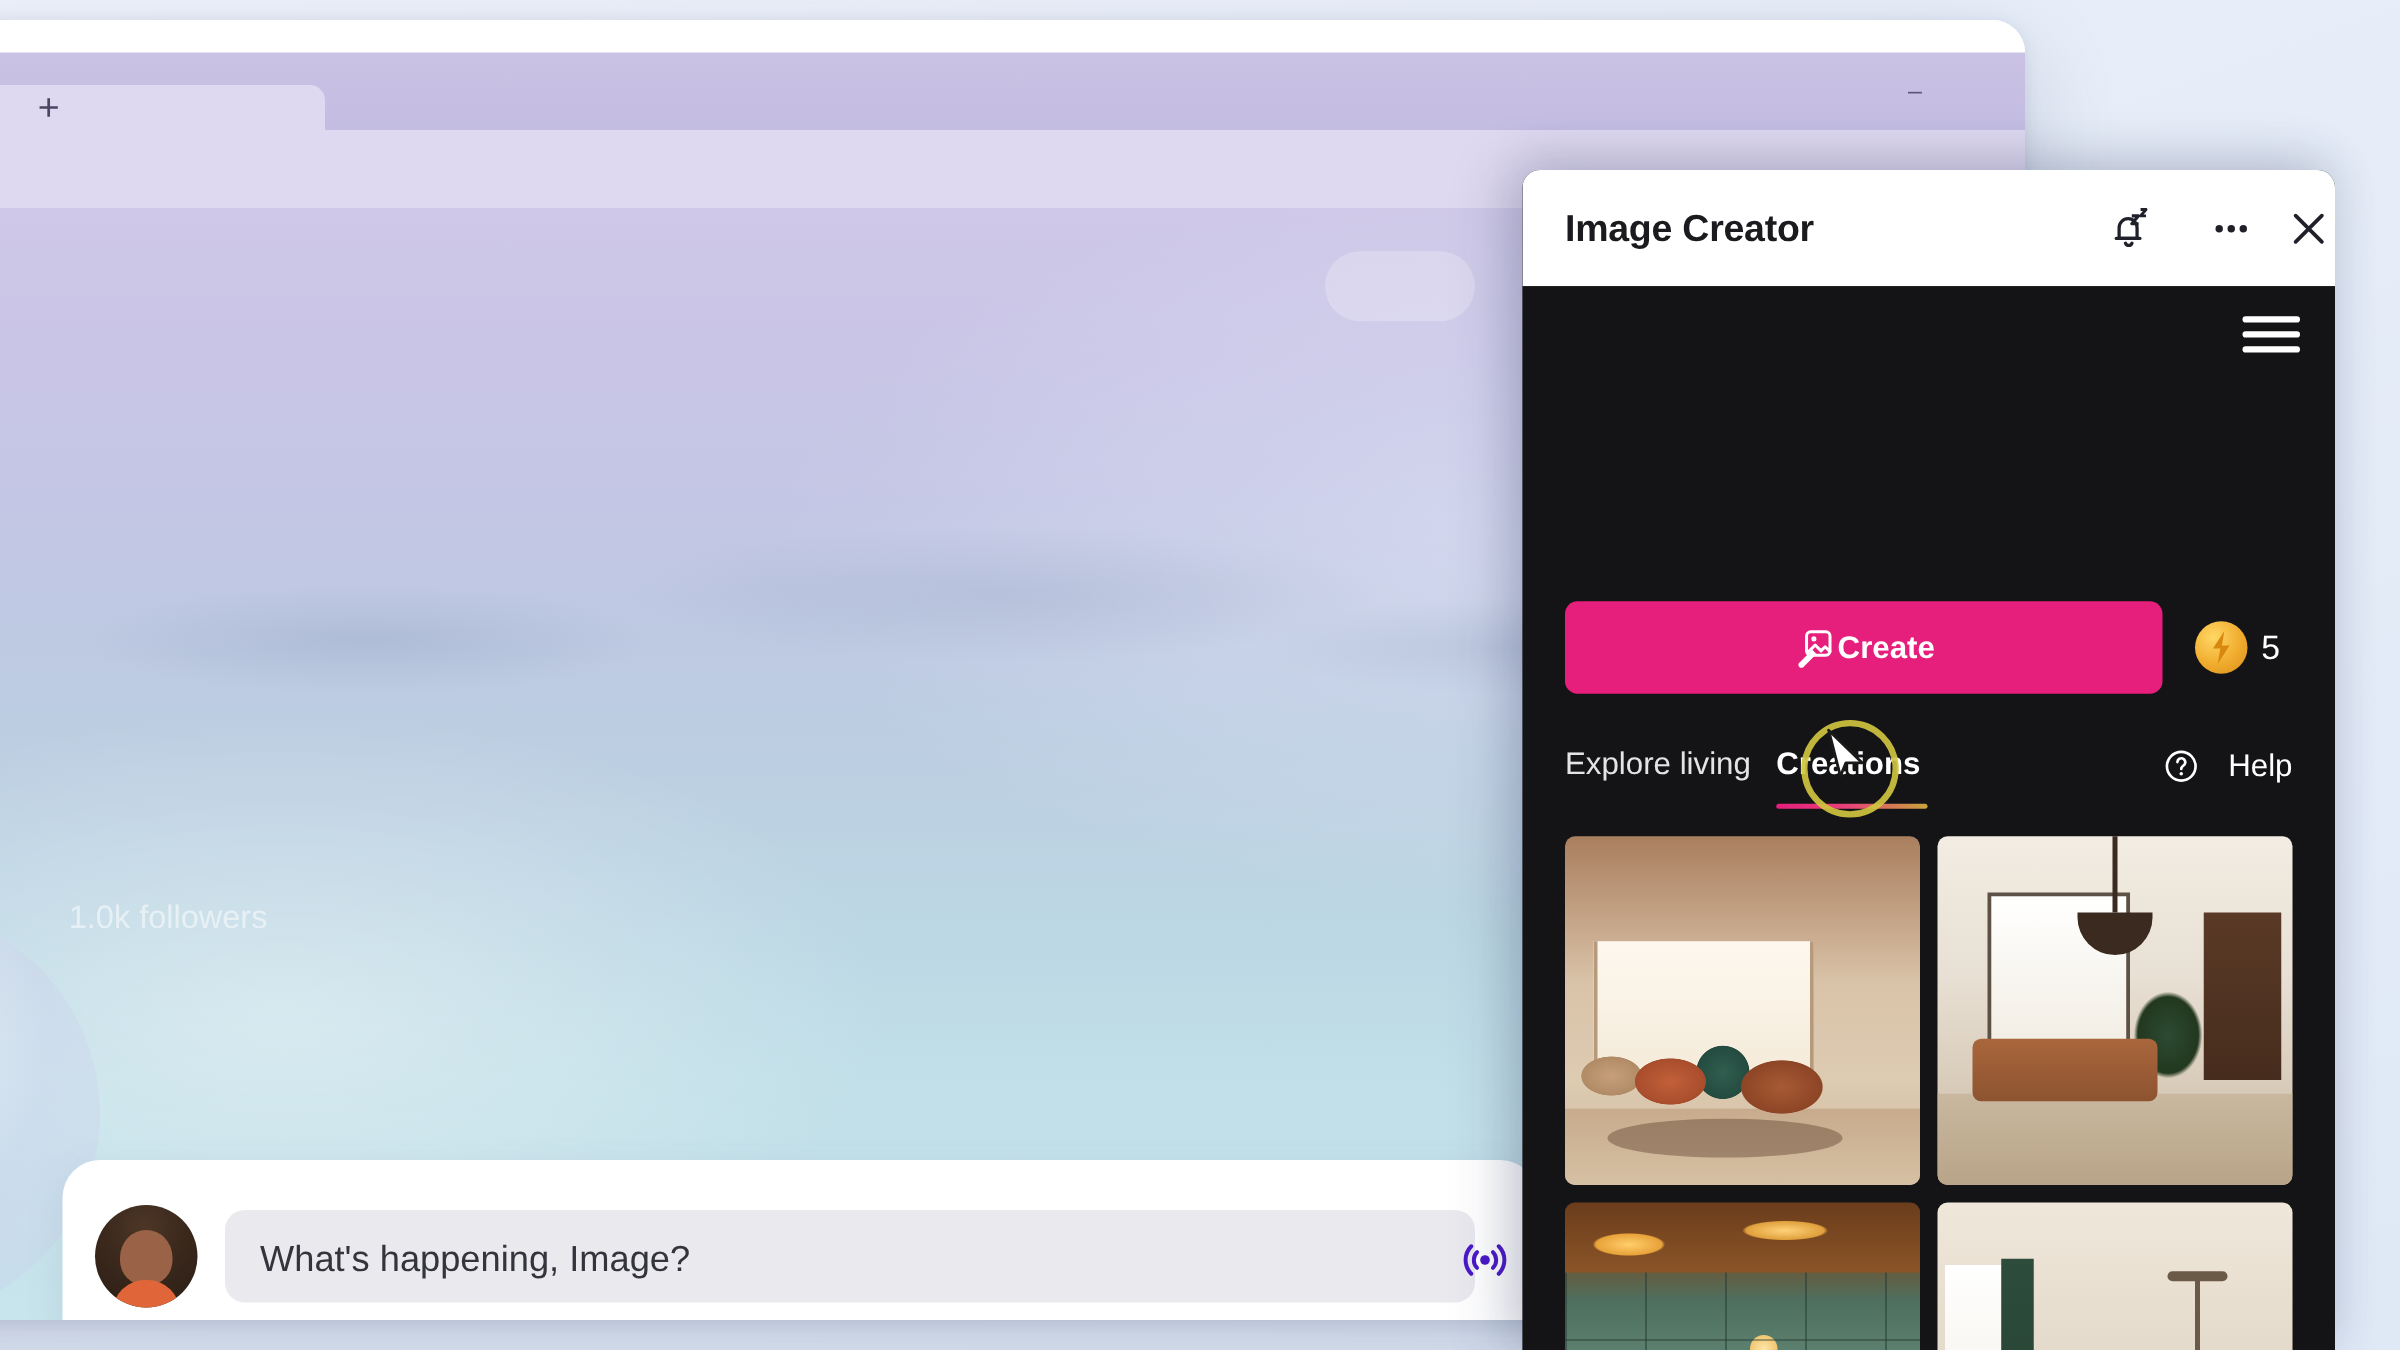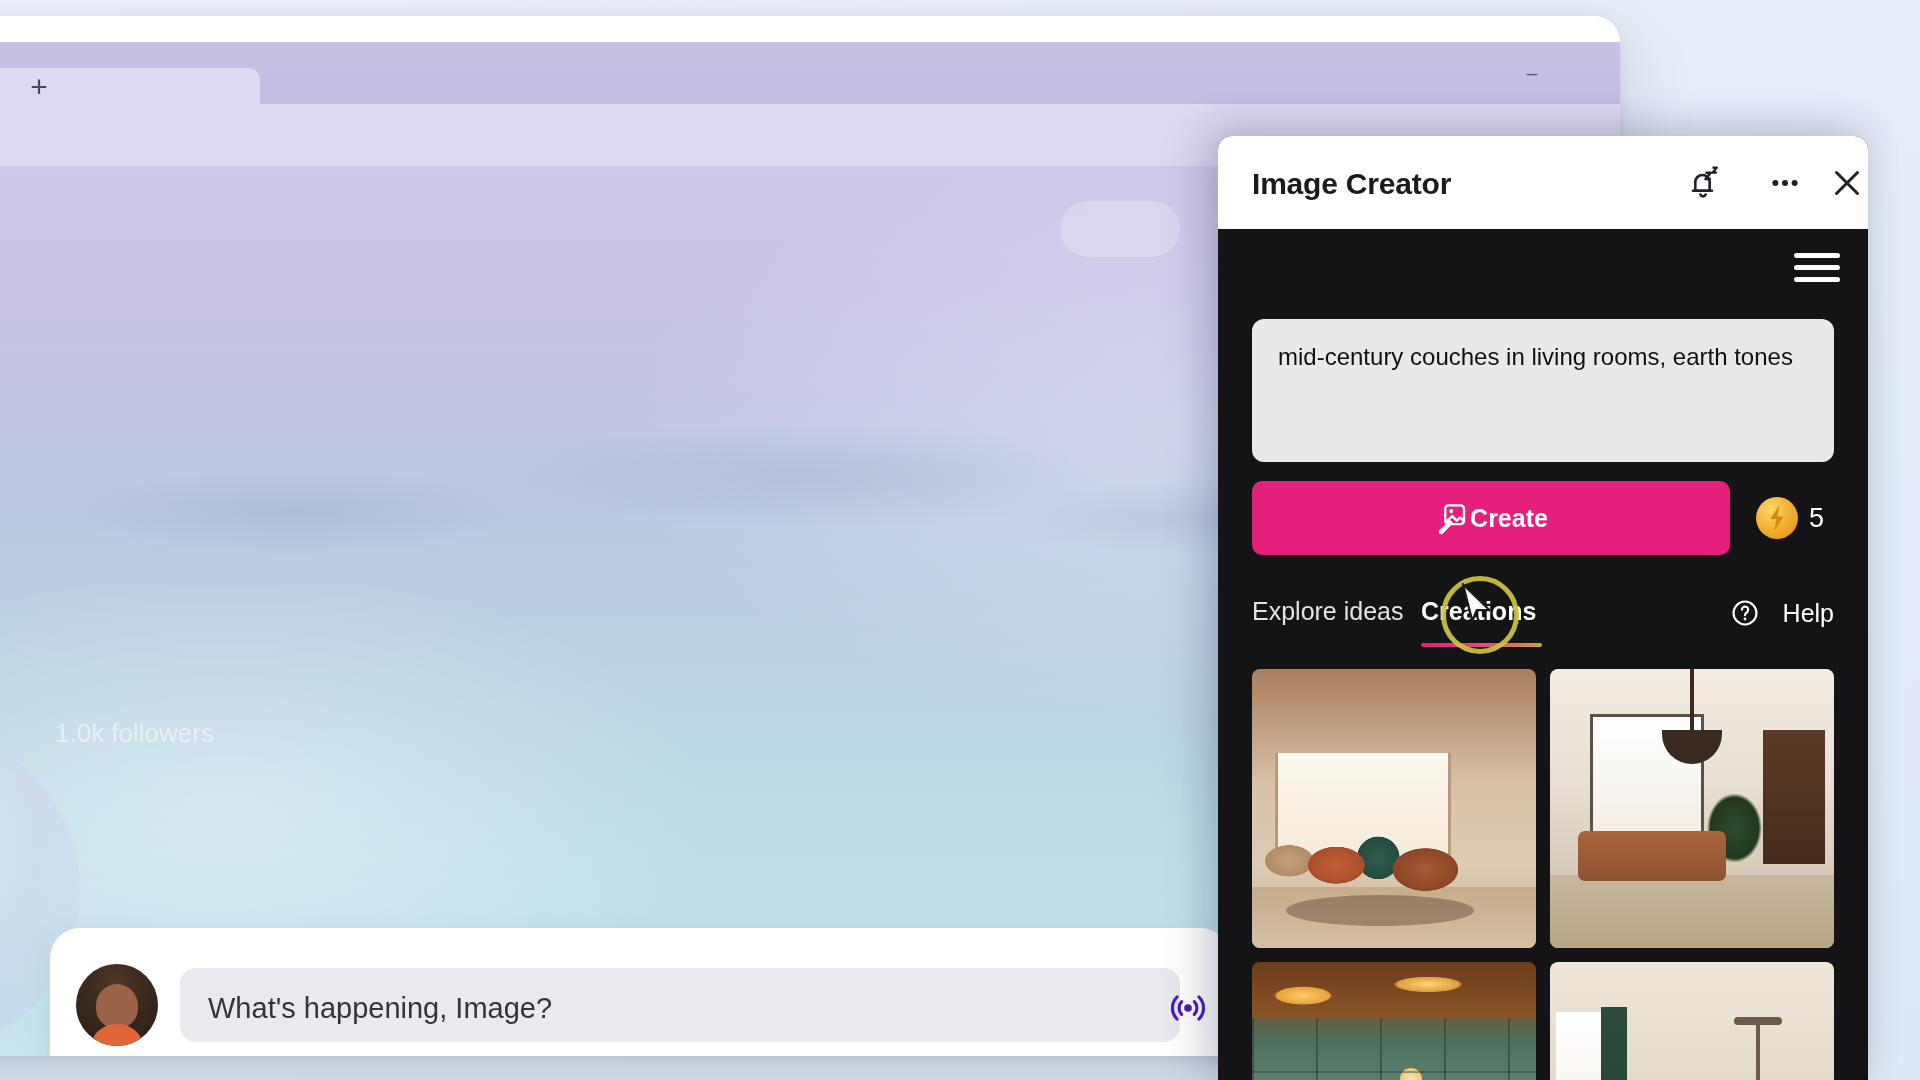--- a/index.html
+++ b/index.html
@@ -476,23 +476,20 @@
   </div>
 
   <div id="panel-body">
 
     <div id="hamburger-menu">
       <span></span>
         <span></span>
         <span></span>
     </div>
 
-    <div id="prompt-input" title="Describe the image you want to create">
-      <div id="prompt-text">mid-century couches in living rooms, earth tones</div>
-    </div>
 
     <div id="create-button">
       <svg width="36" height="36" viewBox="0 0 24 24">
         <rect x="7.5" y="3.6" width="12.5" height="12.5" rx="2.2" fill="none" stroke="#ffffff" stroke-width="1.6"></rect>
         <circle cx="11.4" cy="7.4" r="1.35" fill="#ffffff"></circle>
         <path d="M8.2 14.6l3.9-3.9 3.1 3.1 2.2-2.2 2.6 2.6" fill="none" stroke="#ffffff" stroke-width="1.6" stroke-linejoin="round" stroke-linecap="round"></path>
         <path d="M10.6 13.2L3.9 19.9a1.6 1.6 0 102.2 2.2l6.7-6.7z" fill="#ffffff"></path>
       </svg>
       <span id="create-label">Create</span>
     </div>
@@ -500,21 +497,21 @@
     <div id="boost-counter">
       <div id="boost-coin">
         <svg width="42" height="42" viewBox="0 0 24 24" style="position:absolute;left:0;top:0;">
           <path d="M13.4 4.5l-5.2 8h3.4l-1.2 7 5.4-8.4h-3.5z" fill="#d9880f"></path>
         </svg>
       </div>
       <span id="boost-count">5</span>
     </div>
 
     <div id="panel-tabs">
-      <div class="panel-tab" style="left:34px;">Explore ideas</div>
+      <div class="panel-tab" style="left:34px;">Explore living</div>
       <div class="panel-tab active" style="left:203px;">Creations</div>
       <div id="tab-active-underline"></div>
 
       <div id="help-tab">
         <svg width="32" height="32" viewBox="0 0 24 24">
           <circle cx="12" cy="12" r="8.6" fill="none" stroke="#ffffff" stroke-width="1.6"></circle>
           <path d="M9.7 9.5a2.35 2.35 0 114.2 1.5c-.8.9-1.9 1.2-1.9 2.6" fill="none" stroke="#ffffff" stroke-width="1.6" stroke-linecap="round"></path>
           <circle cx="12" cy="16.5" r="1.05" fill="#ffffff"></circle>
         </svg>
         <span>Help</span>

